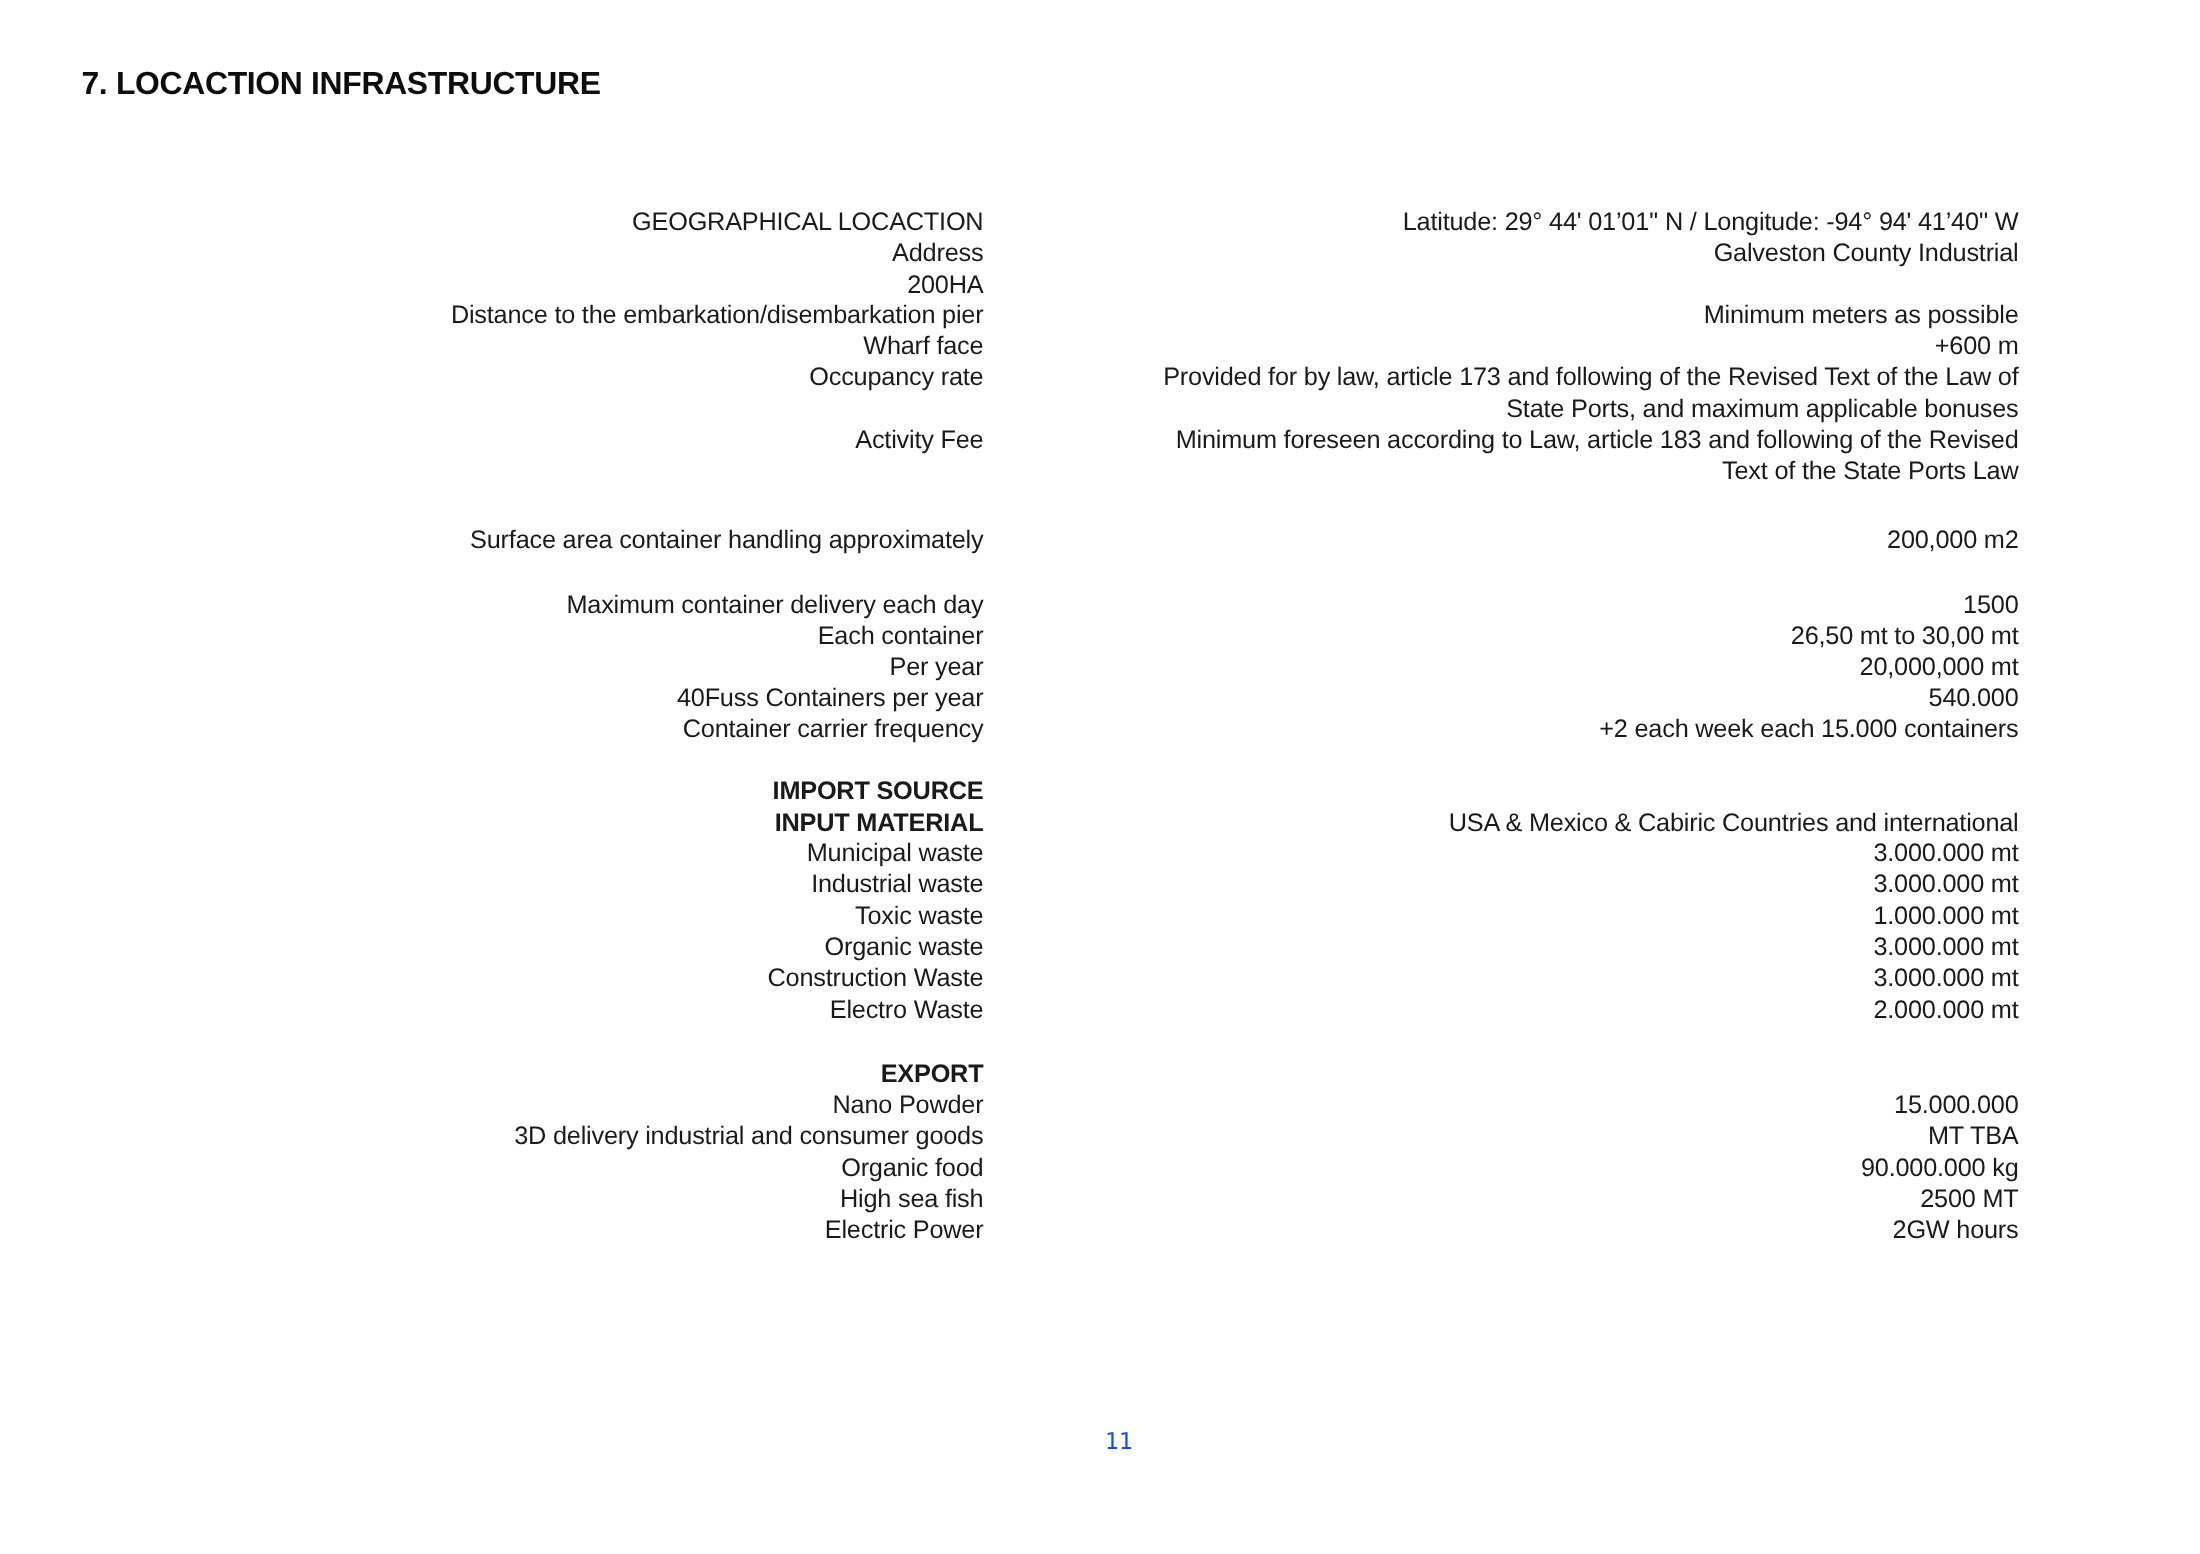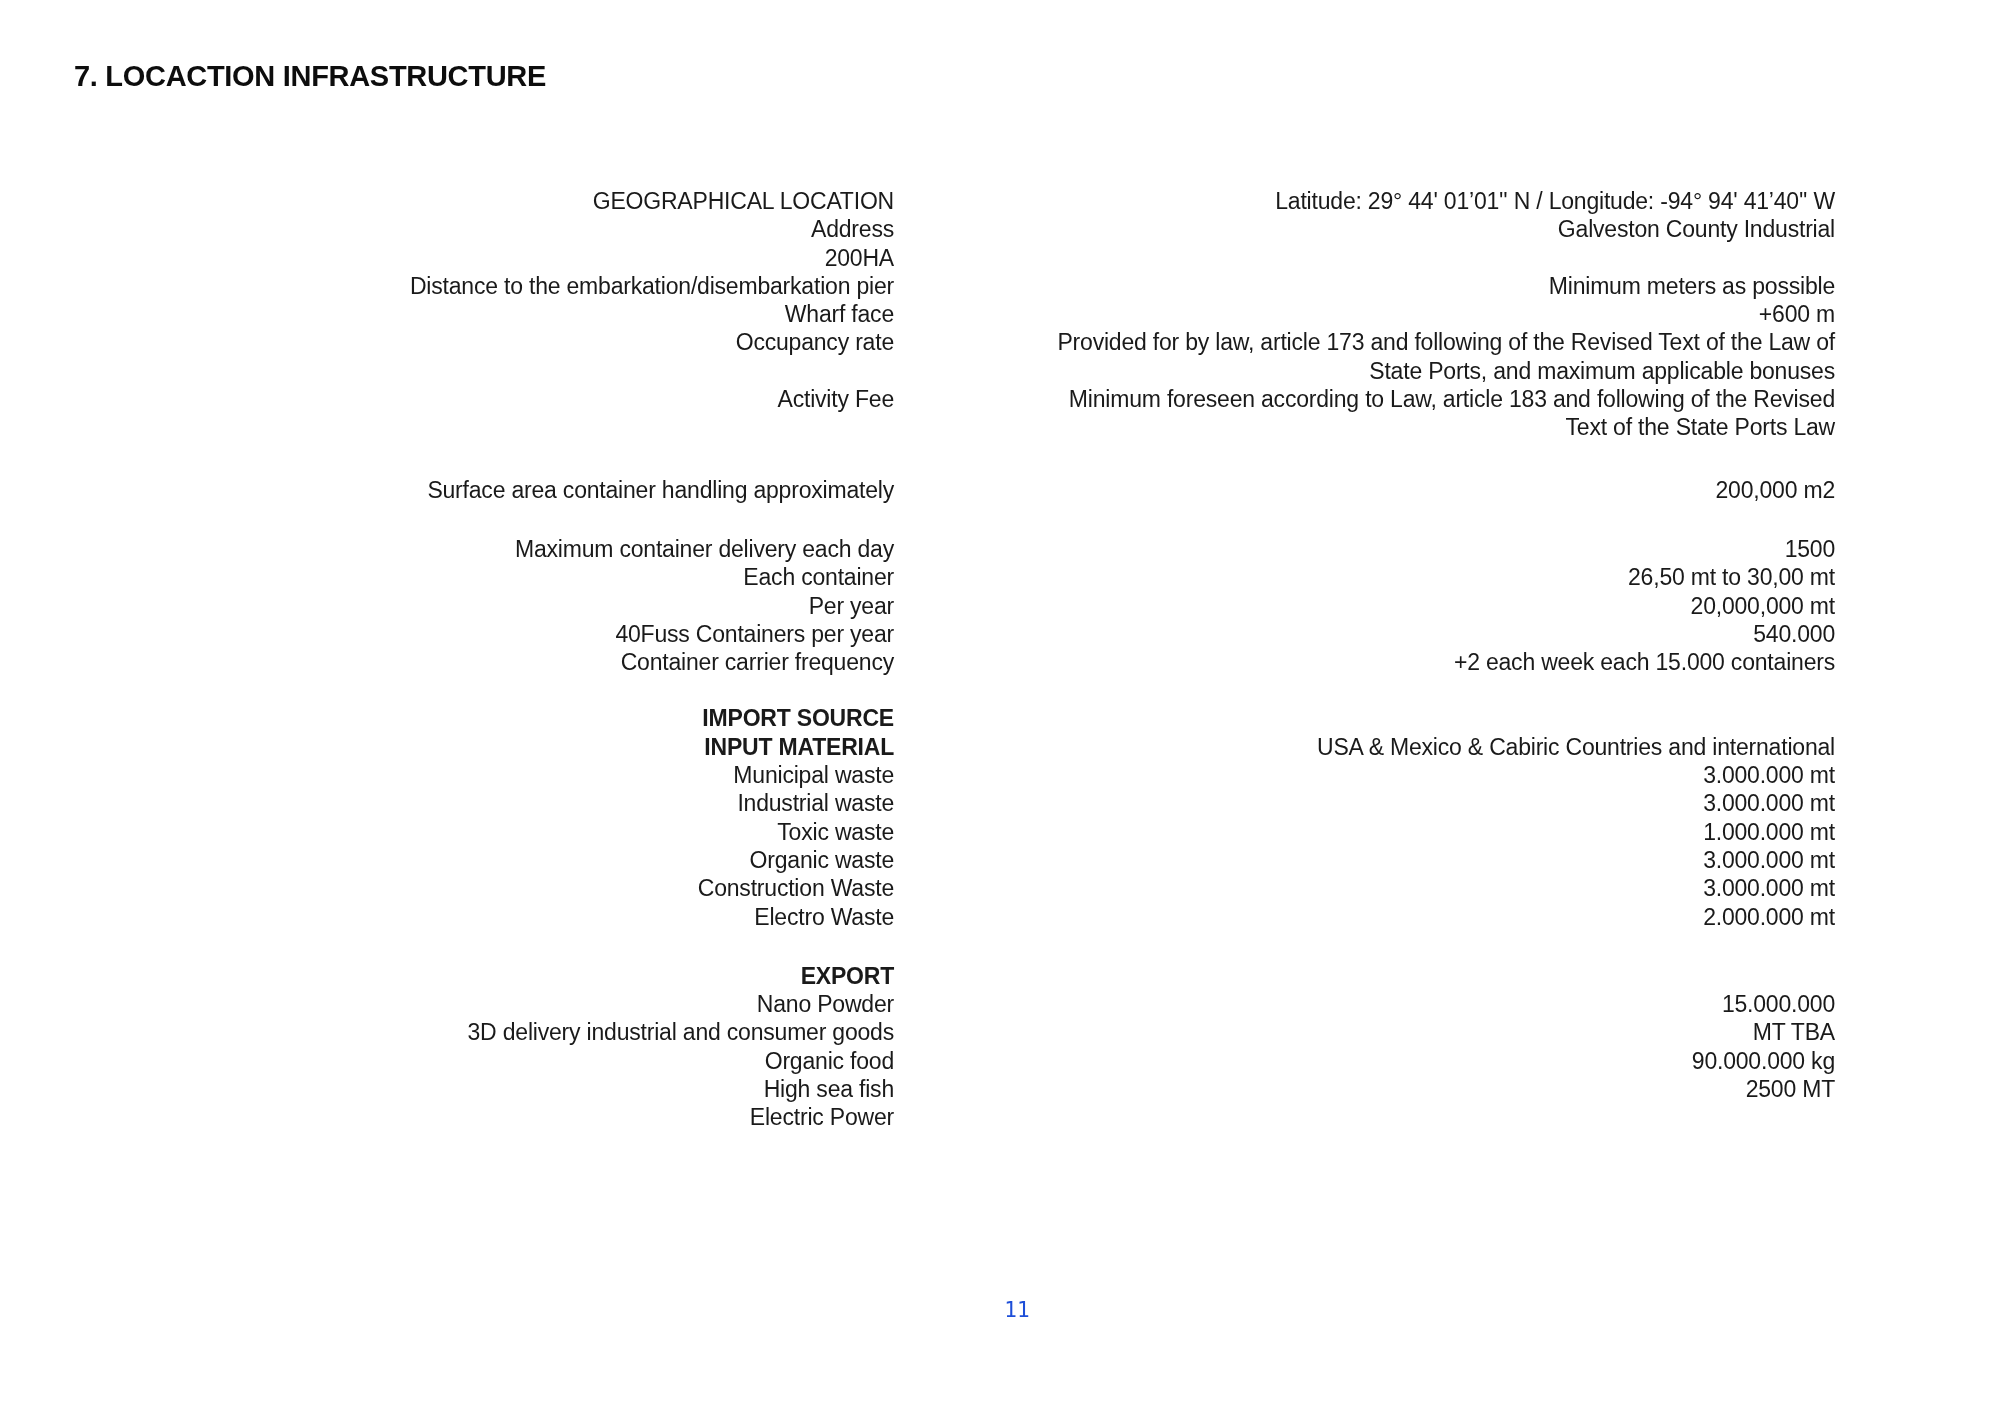--- a/index.html
+++ b/index.html
@@ -68,21 +68,21 @@
 </head>
 <body>
 
 <div class="page">
 
   <div class="doc-title">7. LOCACTION INFRASTRUCTURE</div>
 
   <div class="content">
 
     <div class="row">
-      <span class="lbl">GEOGRAPHICAL LOCATION</span>
+      <span class="lbl">GEOGRAPHICAL LOCACTION</span>
       <span class="val">Latitude: 29° 44' 01’01'' N / Longitude: -94° 94' 41’40'' W</span>
     </div>
     <div class="row">
       <span class="lbl">Address</span>
       <span class="val">Galveston County Industrial</span>
     </div>
     <div class="row">
       <span class="val">200HA</span>
     </div>
     <div class="row">
@@ -186,19 +186,20 @@
     <div class="row">
       <span class="lbl">Organic food</span>
       <span class="val">90.000.000 kg</span>
     </div>
     <div class="row">
       <span class="lbl">High sea fish</span>
       <span class="val">2500 MT</span>
     </div>
     <div class="row">
       <span class="lbl">Electric Power</span>
+      <span class="val">2GW hours</span>
     </div>
 
   </div>
 
   <div class="page-number">11</div>
 
 </div>
 
 </body></html>

